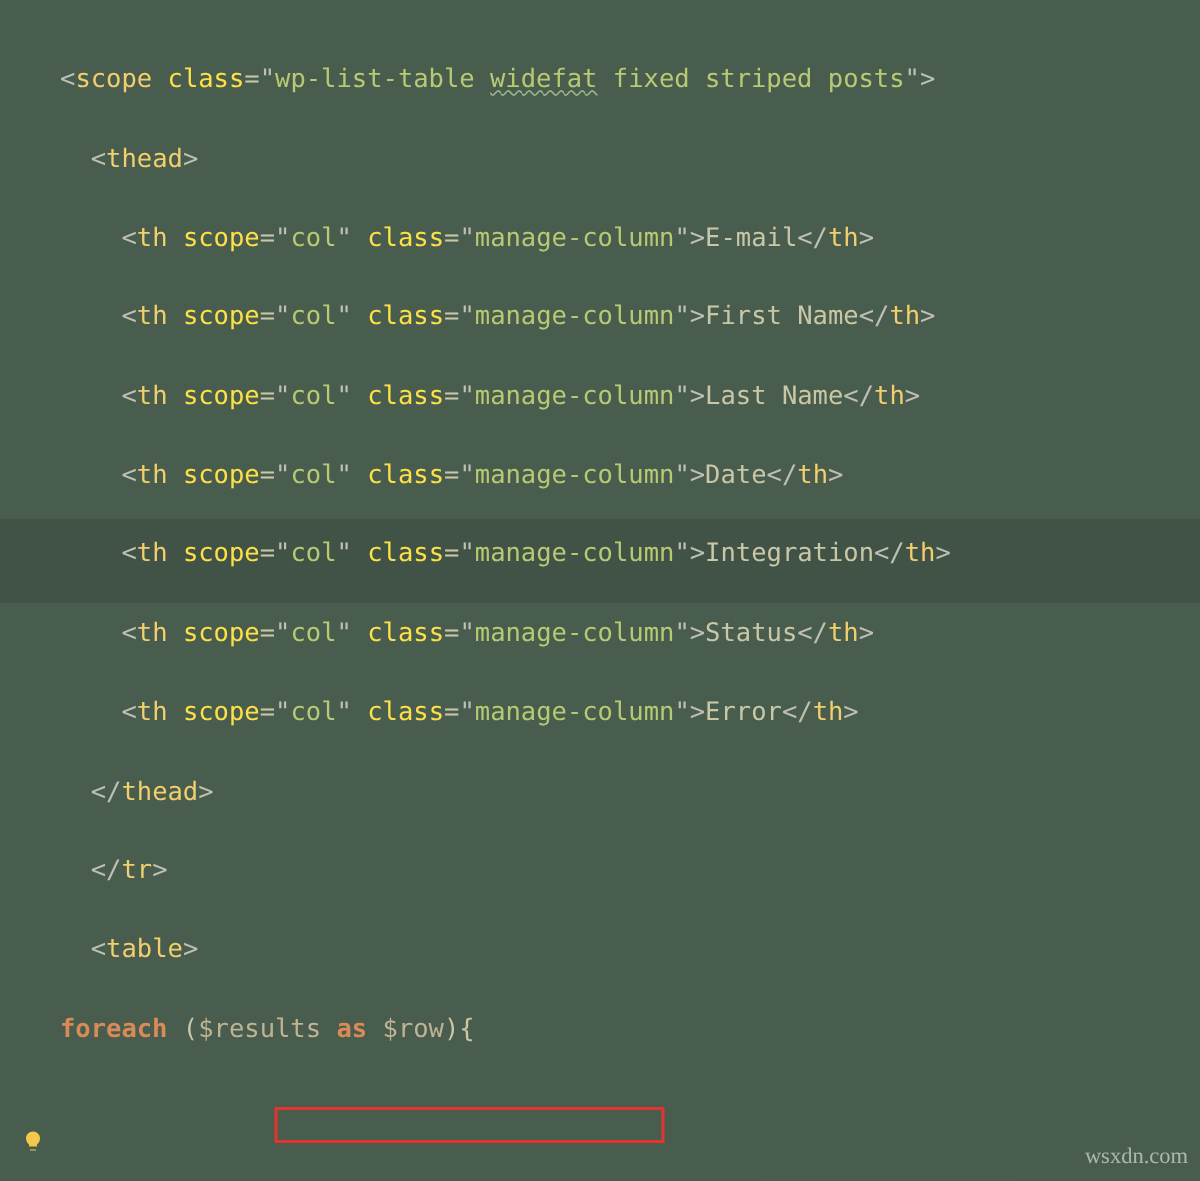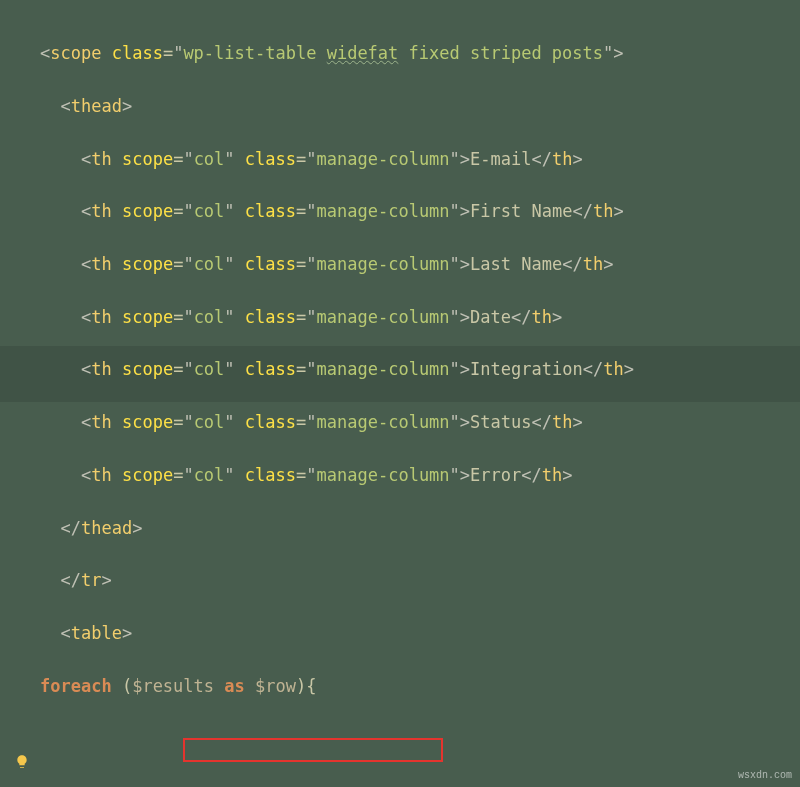--- a/index.html
+++ b/index.html
@@ -60,22 +60,22 @@
     left: 183px;
     top: 738px;
     width: 260px;
     height: 24px;
     z-index: 5;
     pointer-events: none;
   }
   .watermark {
     position: absolute;
     right: 8px; bottom: 4px;
-    font-family: Liberation Mono, monospace;
-    font-size: 10px;
+    font-family: Liberation Serif, serif;
+    font-size: 15px;
     color: rgba(255,255,255,0.55);
     z-index: 6;
   }
 </style>
 </head>
 <body>
 
 <div class="gutter">
   <span class="bulb">
     <svg viewBox="0 0 24 24" width="16" height="16" fill="currentColor">

